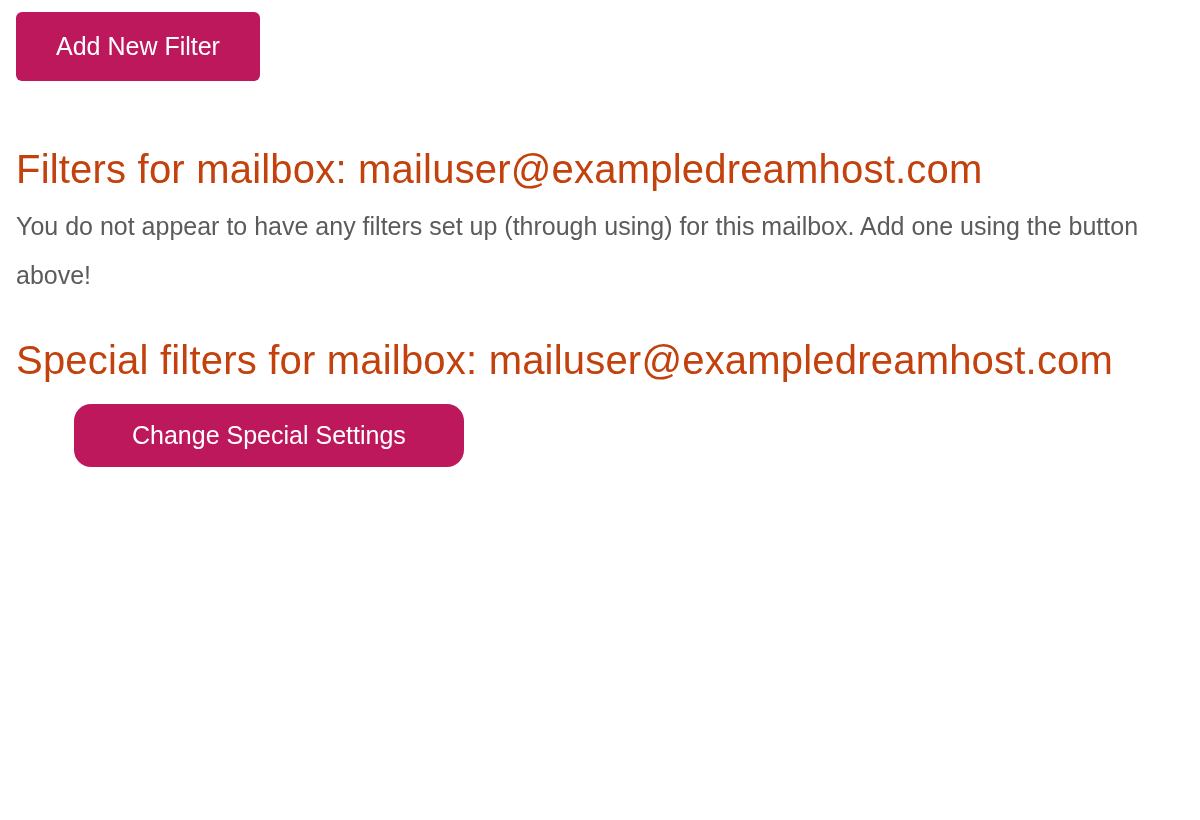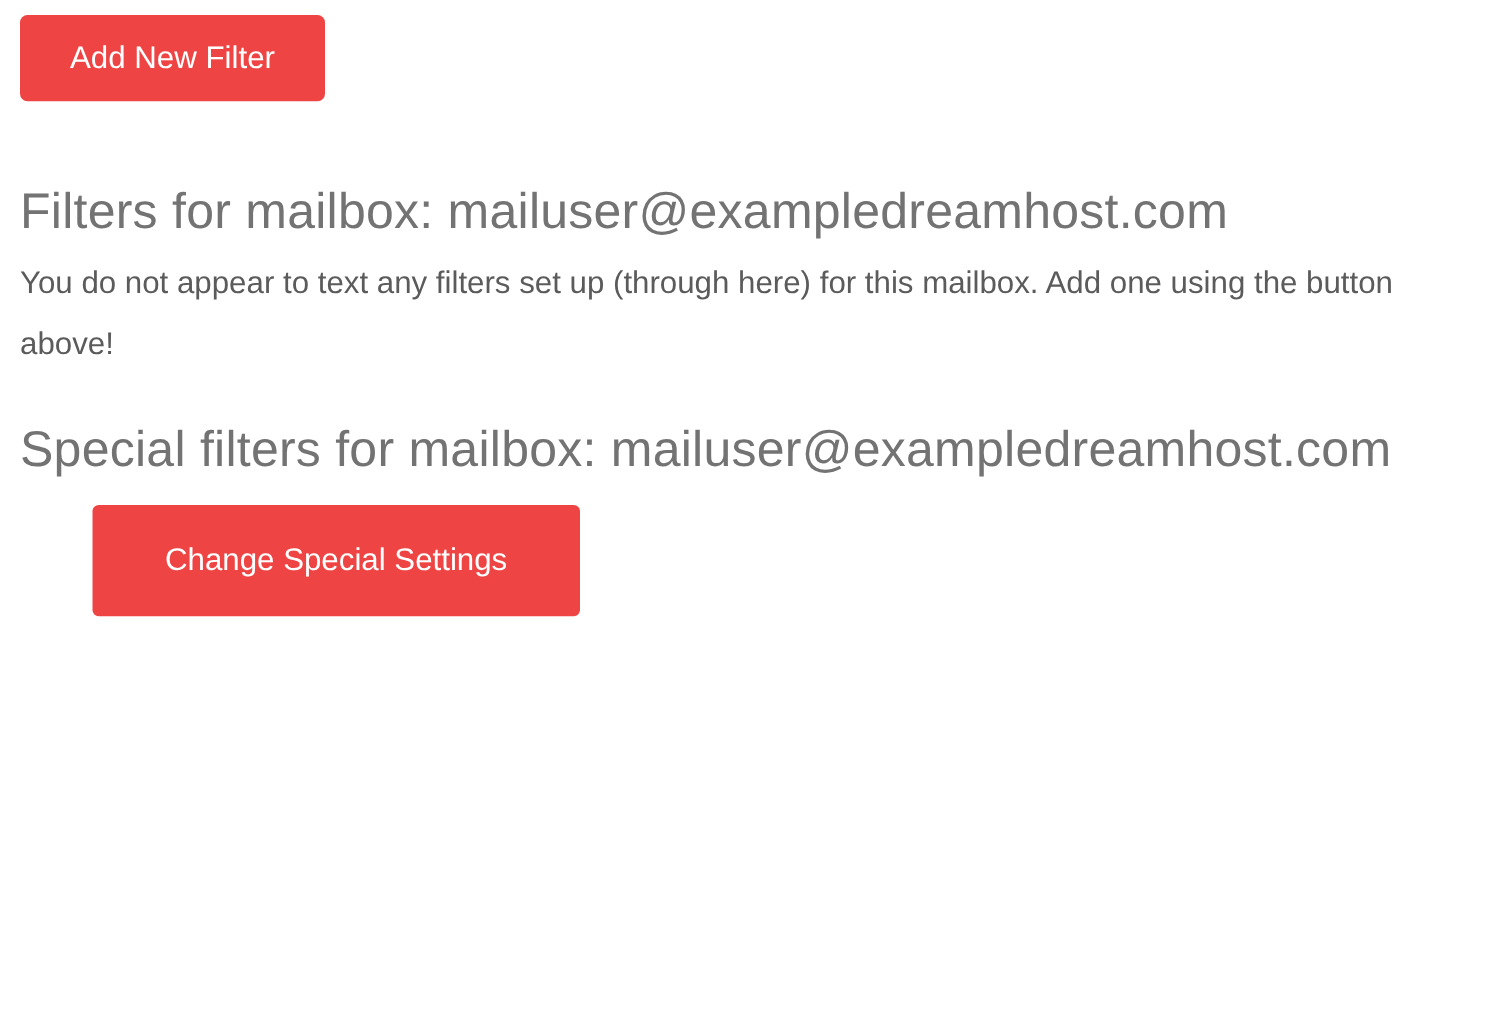--- a/index.html
+++ b/index.html
@@ -9,34 +9,34 @@
     }
     body {
       font-family: -apple-system, BlinkMacSystemFont, 'Segoe UI', Helvetica, Arial, sans-serif;
       background: #ffffff;
       width: 1200px;
       height: 820px;
       padding: 12px 16px;
       color: #555;
     }
     .btn-primary {
-      background: #ef4444;
+      background: #be185d;
       color: #ffffff;
       border: none;
       border-radius: 6px;
       font-size: 25px;
       font-weight: 400;
       padding: 20px 40px;
       cursor: pointer;
       font-family: inherit;
     }
     h1.heading {
       font-size: 40px;
       font-weight: 400;
-      color: #737373;
+      color: #c2410c;
       margin-top: 66px;
       margin-bottom: 10px;
       letter-spacing: 0.2px;
     }
     .subtext {
       font-size: 25px;
       color: #5b5b5b;
       line-height: 1.95;
       max-width: 1170px;
     }
@@ -92,35 +92,35 @@
       background: #fff;
     }
     input.chk:checked {
       background: #2f6fe8;
       border-color: #2f6fe8;
     }
     .submit-row td {
       padding-top: 2px;
     }
     .submit-row .btn-primary {
-      padding: 30px 58px;
+      padding: 17px 58px;
       white-space: nowrap;
-      border-radius: 5px;
+      border-radius: 17px;
     }
   </style>
 </head>
 <body>
 
 
 
 <button class="btn-primary">Add New Filter</button>
 
 <h1 class="heading">Filters for mailbox: mailuser@exampledreamhost.com</h1>
 
-<p class="subtext">You do not appear to text any filters set up (through here) for this mailbox. Add one using the button above!</p>
+<p class="subtext">You do not appear to have any filters set up (through using) for this mailbox. Add one using the button above!</p>
 
 <h1 class="heading second">Special filters for mailbox: mailuser@exampledreamhost.com</h1>
 
 <table class="special-table">
   <tbody>
   <tr class="submit-row">
     <td></td>
     <td>
       <button class="btn-primary">Change Special Settings</button>
     </td>

